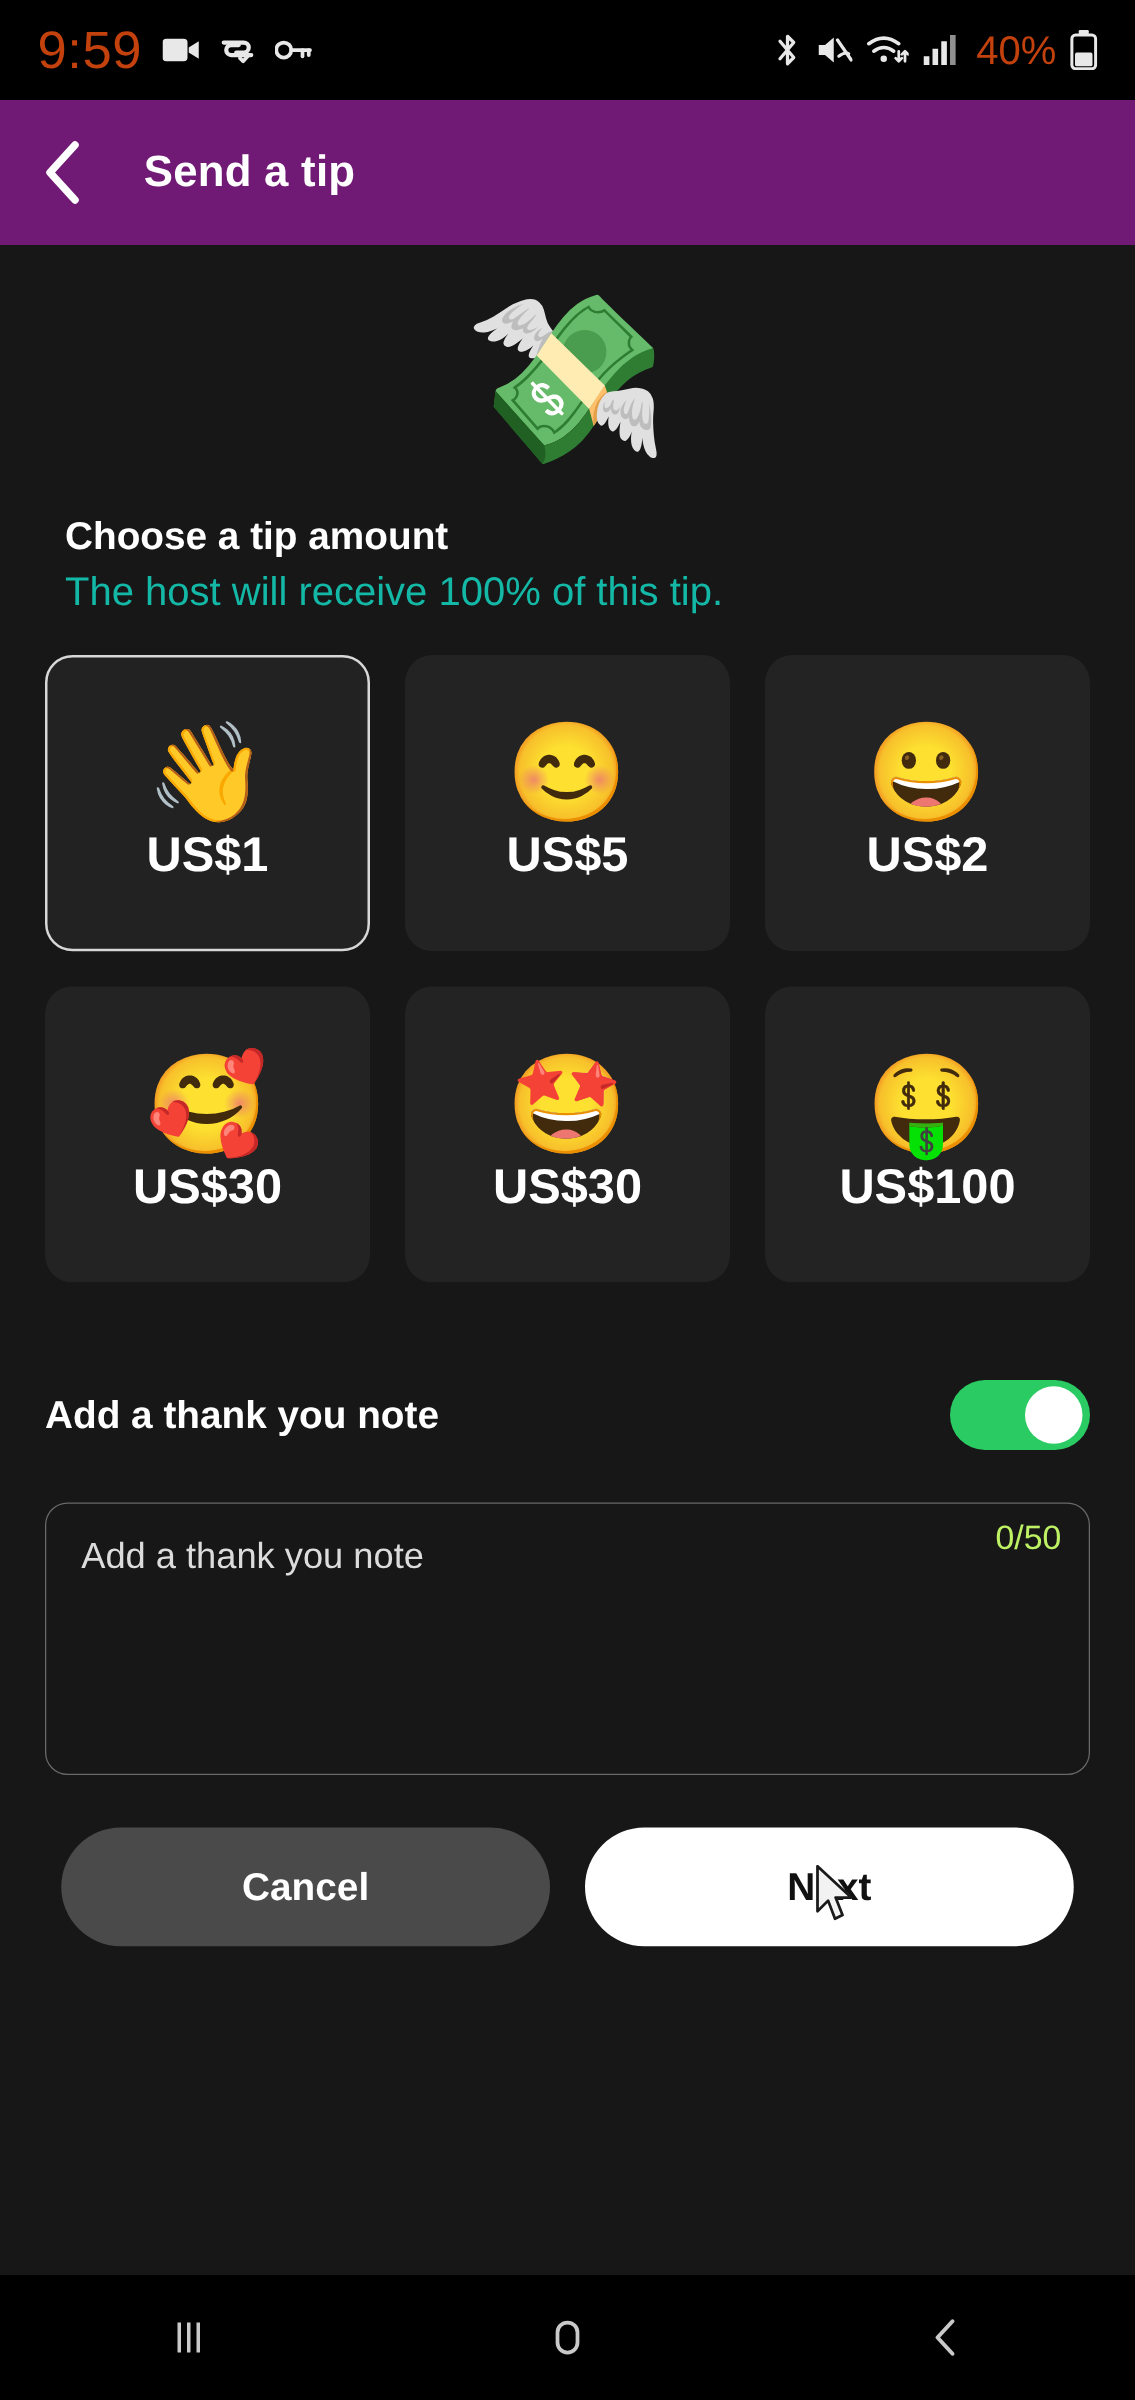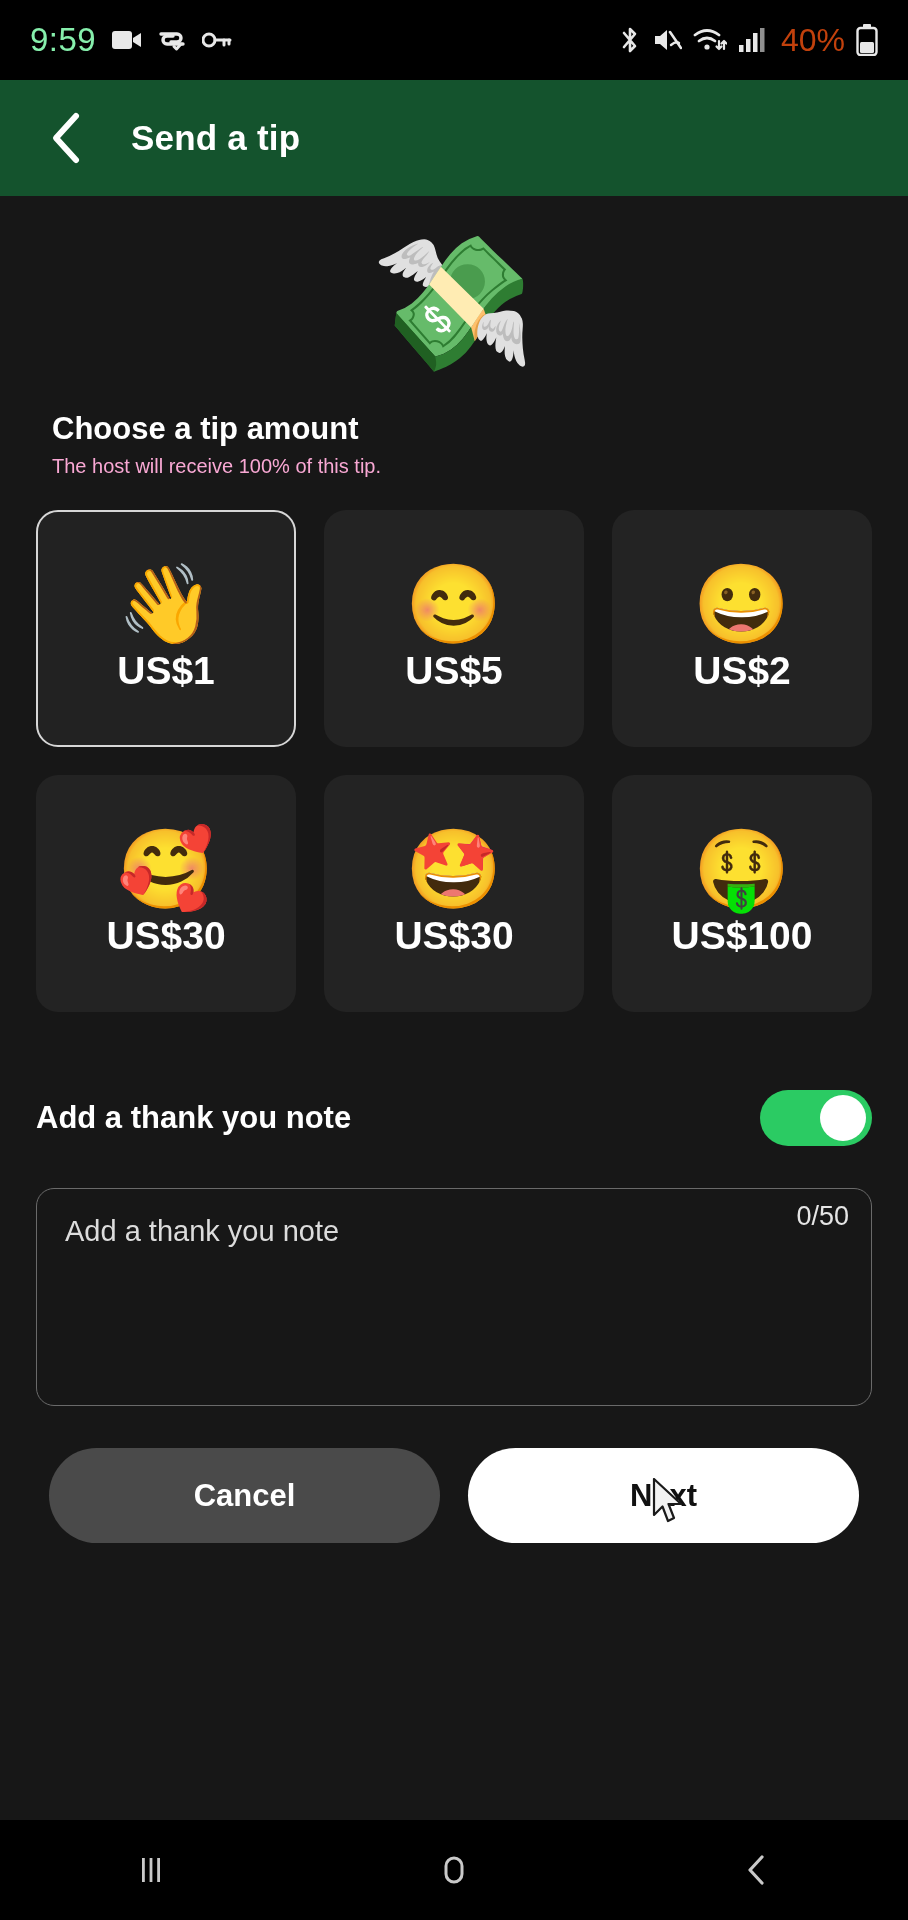--- a/index.html
+++ b/index.html
@@ -12,46 +12,46 @@
   }
   .phone { position:relative; width:908px; height:1920px; background:#000; }
 
   
   .statusbar{
     position:absolute; top:0; left:0; width:908px; height:80px;
     background:#000; display:flex; align-items:center;
     padding:0 30px; justify-content:space-between;
   }
   .sb-left{ display:flex; align-items:center; gap:16px; }
-  .sb-time{ font-size:33px; font-weight:400; color:#86efac; letter-spacing:.5px; }
+  .sb-time{ font-size:42px; font-weight:400; color:#c2410c; letter-spacing:.5px; }
   .sb-right{ display:flex; align-items:center; gap:11px; }
   .sb-ico{ display:inline-flex; align-items:center; justify-content:center; }
   .sb-pct{ font-size:32px; color:#c2410c; margin-left:4px; }
 
   
   .header{
     position:absolute; top:80px; left:0; width:908px; height:116px;
-    background:#14532d; display:flex; align-items:center; padding-left:40px;
+    background:#701a75; display:flex; align-items:center; padding-left:24px;
   }
   .back-btn{ width:56px; height:56px; display:flex; align-items:center; justify-content:center; }
   .title{ font-size:35px; font-weight:bold; margin-left:35px; letter-spacing:.2px; }
 
   
   .content{
     position:absolute; top:196px; left:0; width:908px; height:1624px;
     background:#171717;
   }
   .hero{
     height:215px; display:flex; align-items:center; justify-content:center;
   }
   .hero-emoji{ font-size:132px; line-height:1; }
 
   .sec-pad{ padding:0 52px; }
   .sec-title{ font-size:31px; font-weight:bold; margin-bottom:8px; }
-  .sec-sub{ font-size:20px; color:#f9a8d4; font-weight:400; }
+  .sec-sub{ font-size:32px; color:#14b8a6; font-weight:400; }
 
   
   .grid{
     display:grid; grid-template-columns:repeat(3,1fr); gap:28px;
     padding:0 36px; margin-top:32px;
   }
   .amt-card{
     background:#232323; border-radius:22px; height:237px;
     display:flex; flex-direction:column; align-items:center; justify-content:center;
     border:2px solid transparent; gap:6px;
@@ -76,21 +76,21 @@
     border-radius:50%; background:#fff;
   }
 
   
   .ta-wrap{
     margin:42px 36px 0; border:1px solid #6a6a6a; border-radius:18px;
     height:218px; position:relative; padding:26px 28px;
   }
   .ta-placeholder{ font-size:29px; color:#dcdcdc; }
   .ta-count{
-    position:absolute; top:12px; right:22px; font-size:27px; color:#e5e5e5;
+    position:absolute; top:12px; right:22px; font-size:27px; color:#bef264;
   }
 
   
   .btn-row{ display:flex; gap:28px; padding:0 49px; margin-top:42px; }
   .btn{
     flex:1; height:95px; border-radius:48px; display:flex;
     align-items:center; justify-content:center; font-size:31px; font-weight:bold;
     position:relative;
   }
   .btn-cancel{ background:#4a4a4a; color:#fff; }

